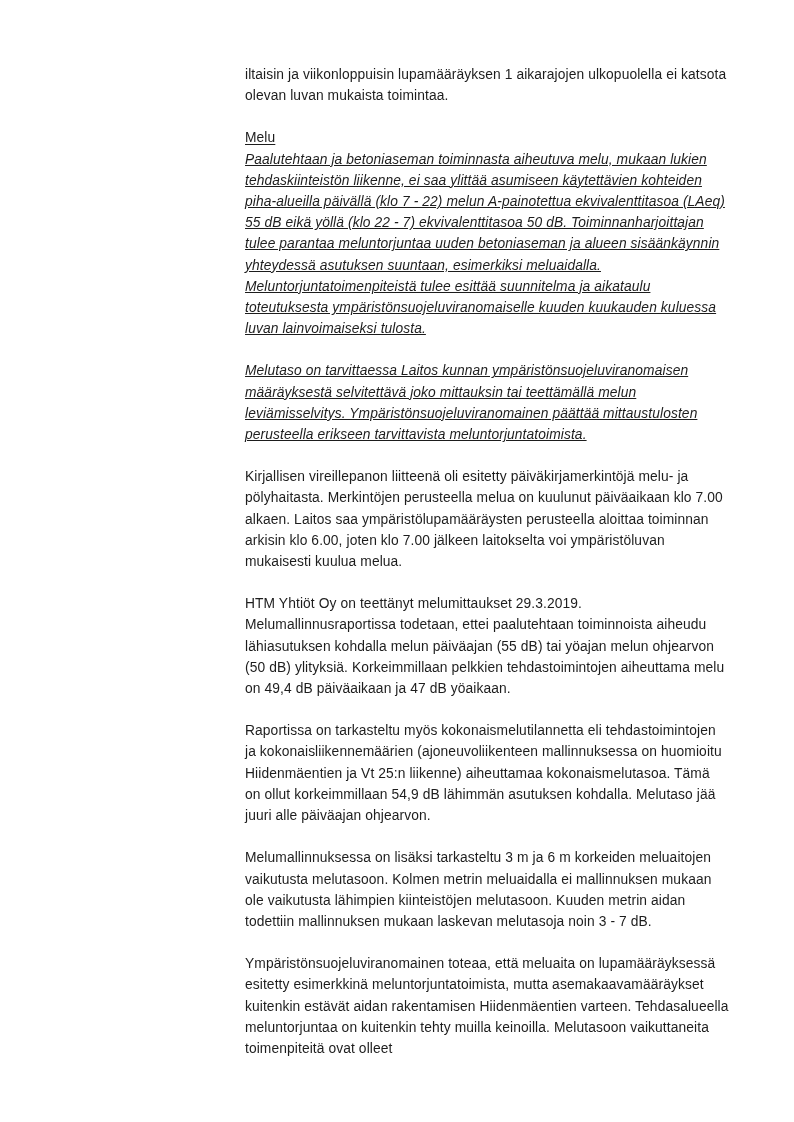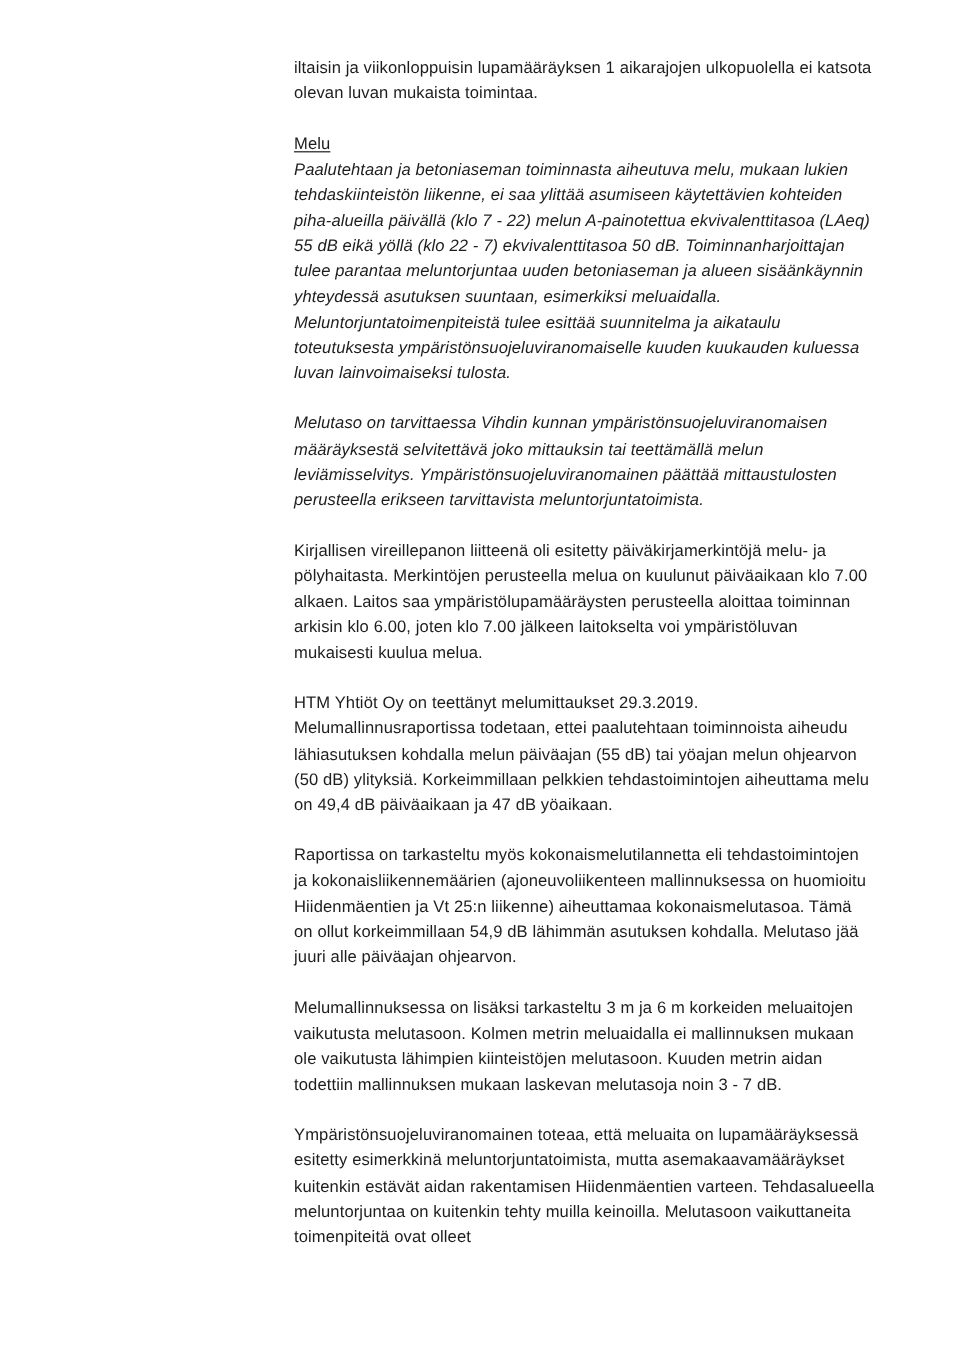--- a/index.html
+++ b/index.html
@@ -11,20 +11,21 @@
     width: 794px;
     height: 1122px;
     overflow: hidden;
     font-family: "Liberation Sans", sans-serif;
   }
   .page {
     position: relative;
     width: 794px;
     height: 840px;
     background: #ffffff;
+    margin-top: 18px;
   }
   .content {
     position: absolute;
     left: 245px;
     top: 46px;
     width: 484px;
     color: #1d1d1d;
     font-size: 13.8px;
     line-height: 21.2px;
     letter-spacing: 0.1px;
@@ -35,36 +36,37 @@
   }
   .para.heading {
     margin-bottom: 0;
   }
   .u {
     text-decoration: underline;
     text-underline-offset: 2px;
   }
   .italic {
     font-style: italic;
+    text-decoration: underline;
   }
 </style>
 </head>
 <body>
 
 <div class="page">
   <div class="content">
 
     <p class="para">iltaisin ja viikonloppuisin lupamääräyksen 1 aikarajojen ulkopuolella ei katsota olevan luvan mukaista toimintaa.</p>
 
     <p class="para heading"><span class="u">Melu</span></p>
 
 
     <p class="para italic">Paalutehtaan ja betoniaseman toiminnasta aiheutuva melu, mukaan lukien tehdaskiinteistön liikenne, ei saa ylittää asumiseen käytettävien kohteiden piha-alueilla päivällä (klo 7 - 22) melun A-painotettua ekvivalenttitasoa (LAeq) 55 dB eikä yöllä (klo 22 - 7) ekvivalenttitasoa 50 dB. Toiminnanharjoittajan tulee parantaa meluntorjuntaa uuden betoniaseman ja alueen sisäänkäynnin yhteydessä asutuksen suuntaan, esimerkiksi meluaidalla. Meluntorjuntatoimenpiteistä tulee esittää suunnitelma ja aikataulu toteutuksesta ympäristönsuojeluviranomaiselle kuuden kuukauden kuluessa luvan lainvoimaiseksi tulosta.</p>
 
-    <p class="para italic">Melutaso on tarvittaessa Vihdin kunnan ympäristönsuojeluviranomaisen määräyksestä selvitettävä joko mittauksin tai teettämällä melun leviämisselvitys. Ympäristönsuojeluviranomainen päättää mittaustulosten perusteella erikseen tarvittavista meluntorjuntatoimista.</p>
+    <p class="para italic">Melutaso on tarvittaessa Laitos kunnan ympäristönsuojeluviranomaisen määräyksestä selvitettävä joko mittauksin tai teettämällä melun leviämisselvitys. Ympäristönsuojeluviranomainen päättää mittaustulosten perusteella erikseen tarvittavista meluntorjuntatoimista.</p>
 
     <p class="para">Kirjallisen vireillepanon liitteenä oli esitetty päiväkirjamerkintöjä melu- ja pölyhaitasta. Merkintöjen perusteella melua on kuulunut päiväaikaan klo 7.00 alkaen. Laitos saa ympäristölupamääräysten perusteella aloittaa toiminnan arkisin klo 6.00, joten klo 7.00 jälkeen laitokselta voi ympäristöluvan mukaisesti kuulua melua.</p>
 
     <p class="para">HTM Yhtiöt Oy on teettänyt melumittaukset 29.3.2019. Melumallinnusraportissa todetaan, ettei paalutehtaan toiminnoista aiheudu lähiasutuksen kohdalla melun päiväajan (55 dB) tai yöajan melun ohjearvon (50 dB) ylityksiä. Korkeimmillaan pelkkien tehdastoimintojen aiheuttama melu on 49,4 dB päiväaikaan ja 47 dB yöaikaan.</p>
 
     <p class="para">Raportissa on tarkasteltu myös kokonaismelutilannetta eli tehdastoimintojen ja kokonaisliikennemäärien (ajoneuvoliikenteen mallinnuksessa on huomioitu Hiidenmäentien ja Vt 25:n liikenne) aiheuttamaa kokonaismelutasoa. Tämä on ollut korkeimmillaan 54,9 dB lähimmän asutuksen kohdalla. Melutaso jää juuri alle päiväajan ohjearvon.</p>
 
     <p class="para">Melumallinnuksessa on lisäksi tarkasteltu 3 m ja 6 m korkeiden meluaitojen vaikutusta melutasoon. Kolmen metrin meluaidalla ei mallinnuksen mukaan ole vaikutusta lähimpien kiinteistöjen melutasoon. Kuuden metrin aidan todettiin mallinnuksen mukaan laskevan melutasoja noin 3 - 7 dB.</p>
 
     <p class="para">Ympäristönsuojeluviranomainen toteaa, että meluaita on lupamääräyksessä esitetty esimerkkinä meluntorjuntatoimista, mutta asemakaavamääräykset kuitenkin estävät aidan rakentamisen Hiidenmäentien varteen. Tehdasalueella meluntorjuntaa on kuitenkin tehty muilla keinoilla. Melutasoon vaikuttaneita toimenpiteitä ovat olleet</p>

